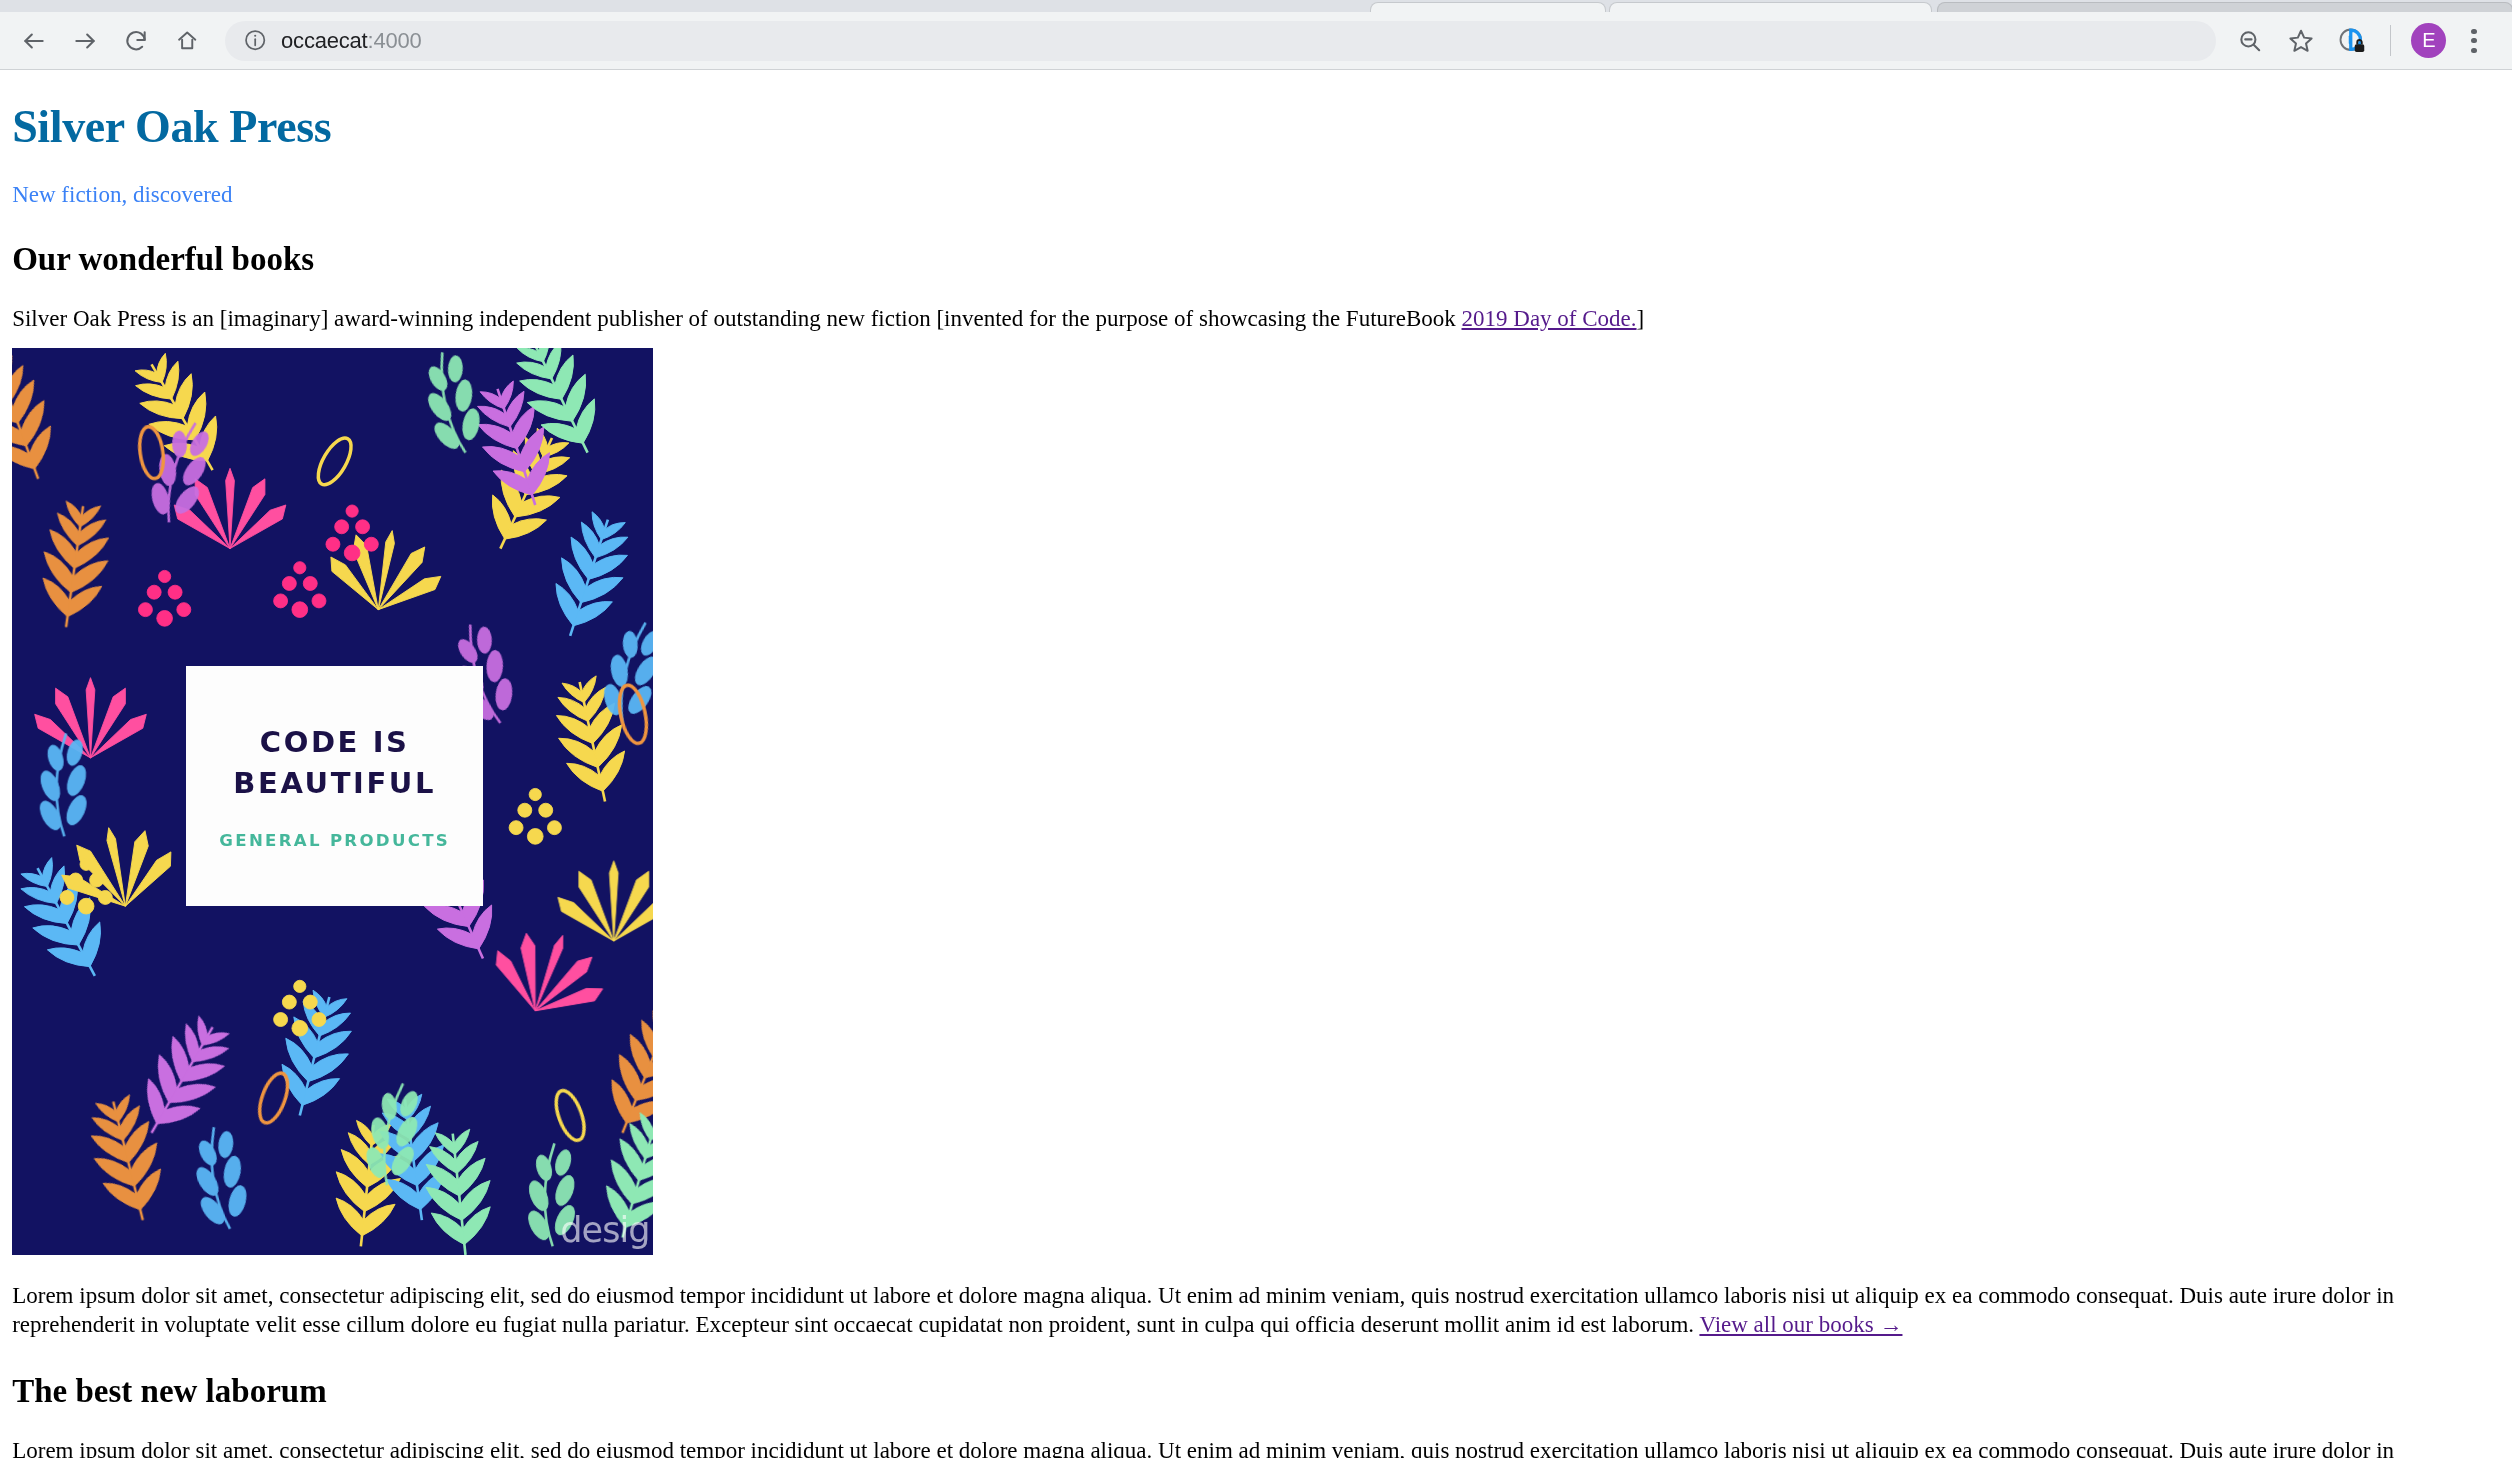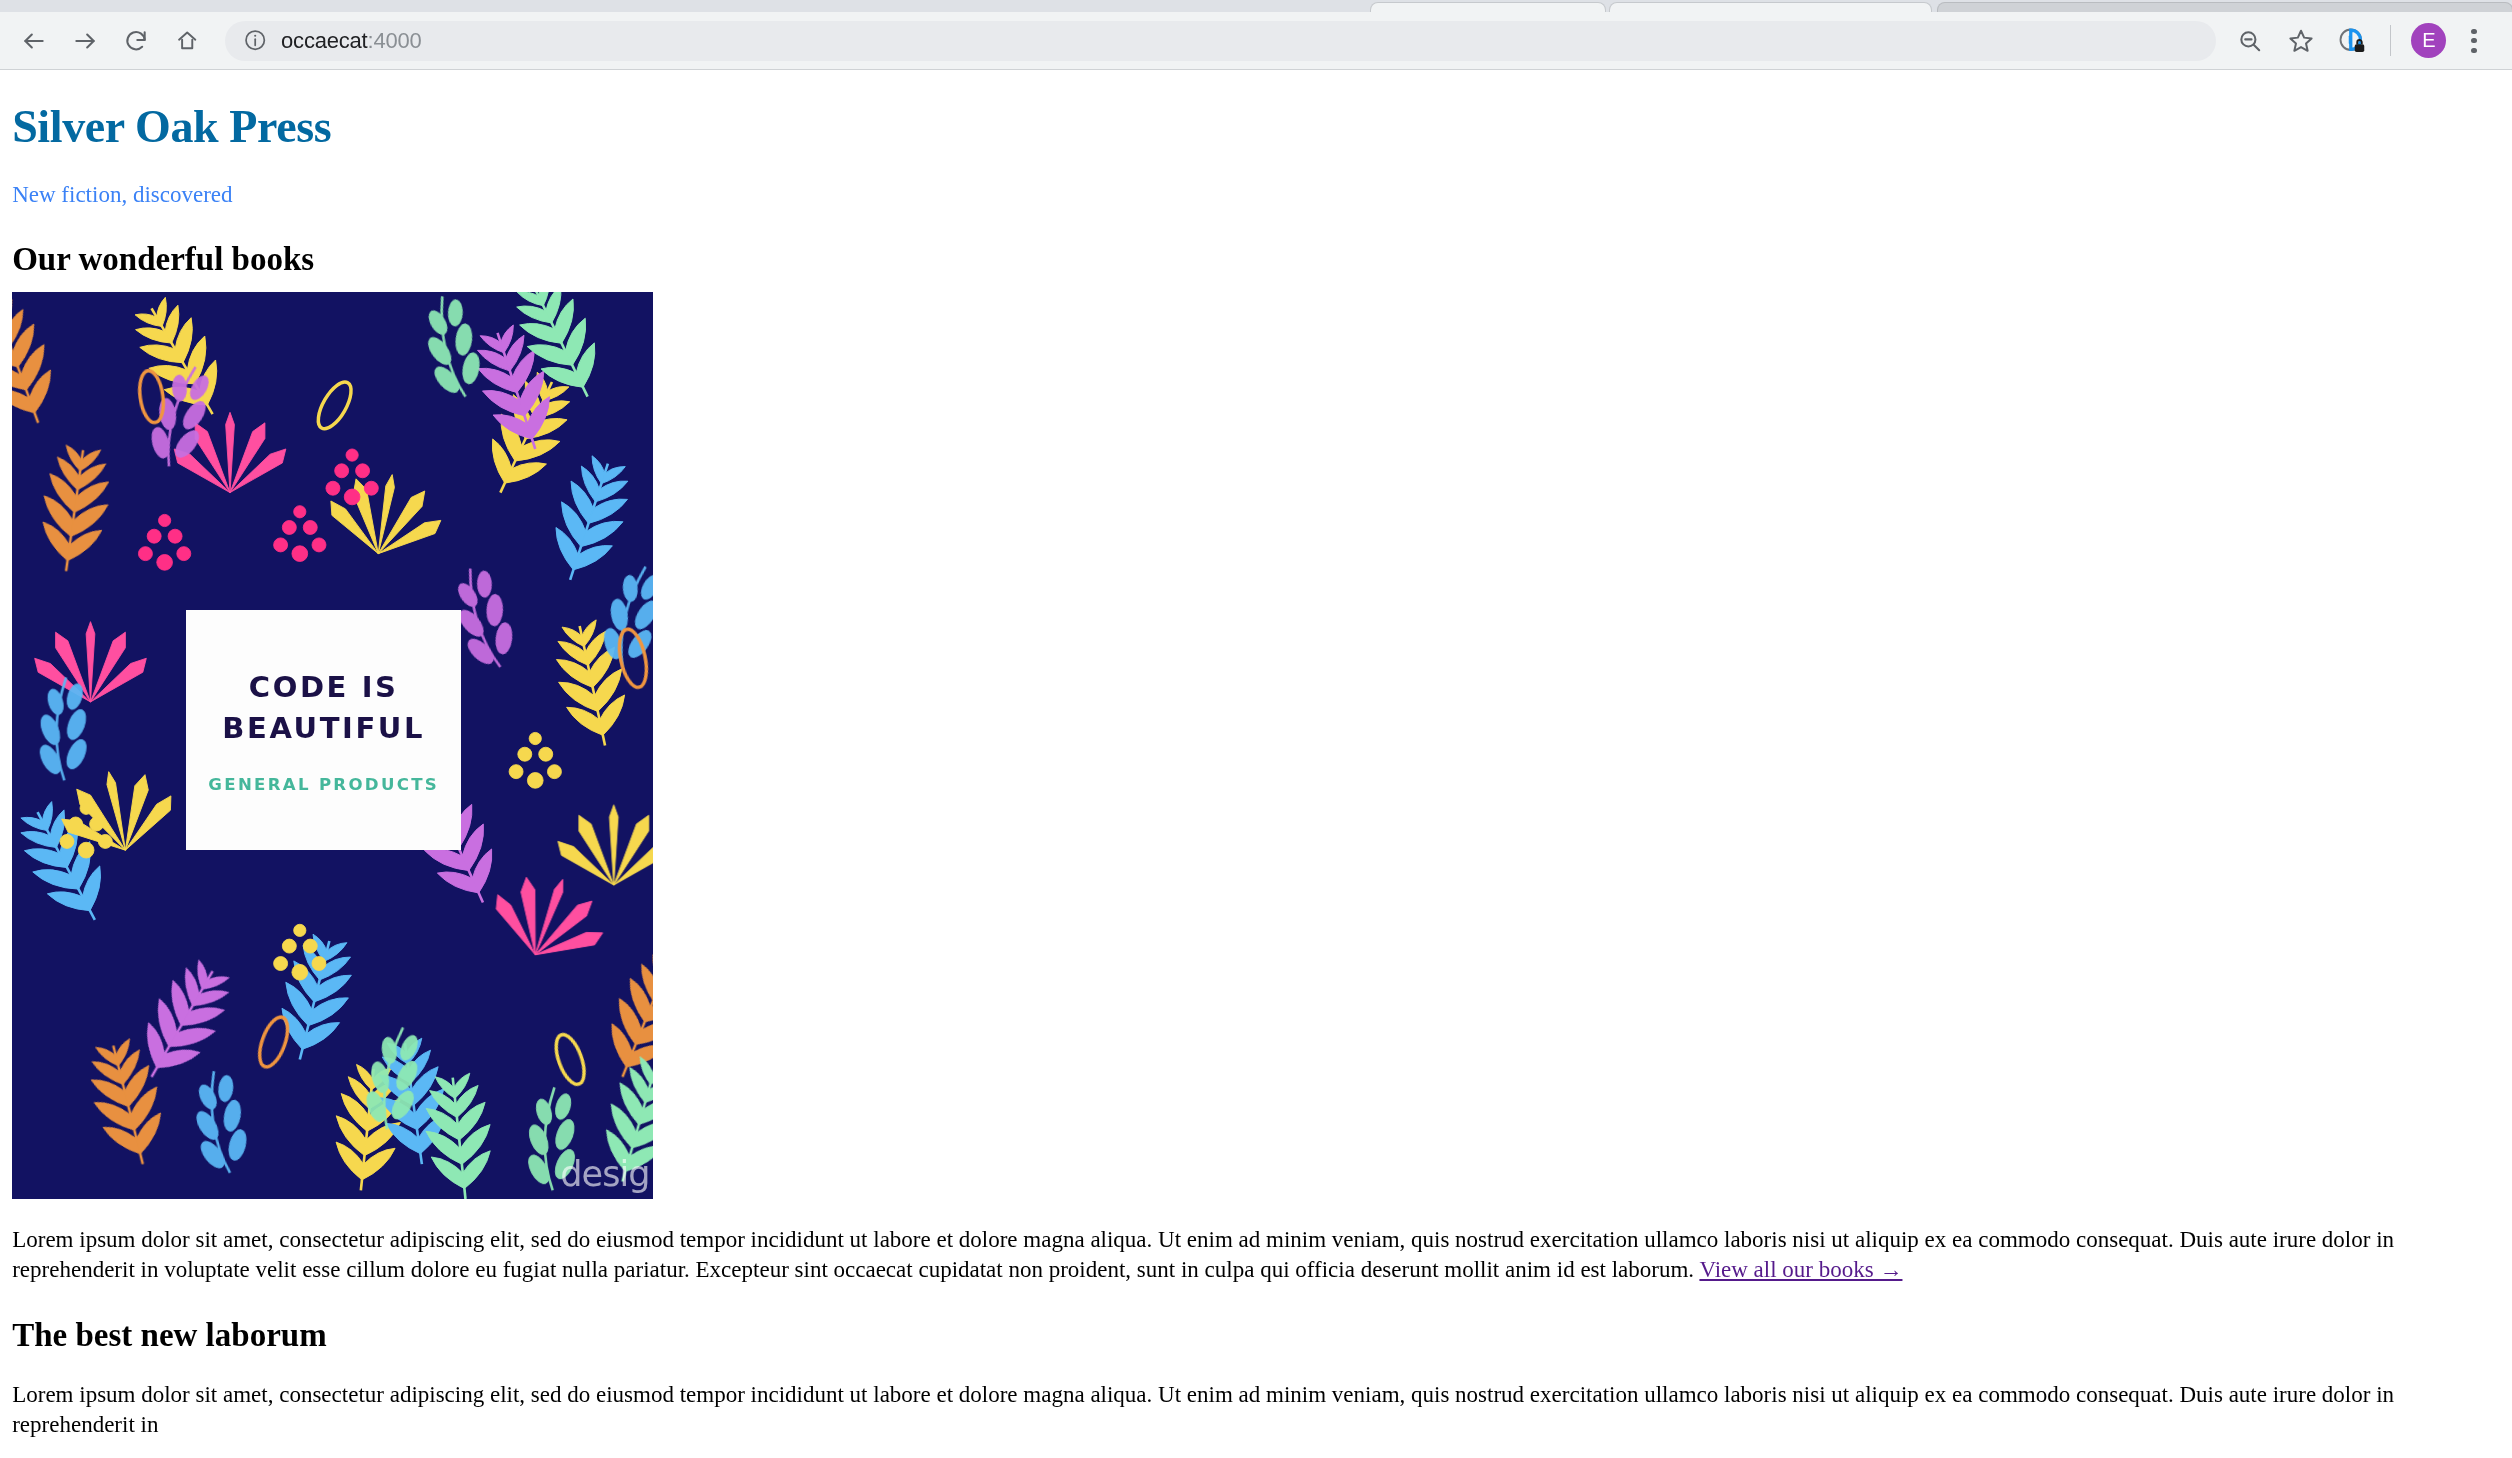--- a/index.html
+++ b/index.html
@@ -132,21 +132,21 @@
   .cover {
     width: 641px; height: 907px;
     position: relative;
     overflow: hidden;
     background: #121262;
   }
   .cover svg { position:absolute; inset:0; width:100%; height:100%; display:block; }
   .cover-label {
     position:absolute;
     left: 174px; top: 318px;
-    width: 275px; height: 240px;
+    width: 297px; height: 240px;
     background:#fdfdfd;
     display:flex; flex-direction:column;
     align-items:center; justify-content:center;
   }
   .cover-title {
     font-family:"DejaVu Sans","Liberation Sans",sans-serif;
     font-weight:bold;
     color:#1b1147;
     font-size: 29px;
     letter-spacing: 2.6px;
@@ -263,20 +263,21 @@
 </div>
 
 <div class="page">
 
   <h1 class="site-title">Silver Oak Press</h1>
 
   <p class="tagline">New fiction, discovered</p>
 
   <h2 class="section">Our wonderful books</h2>
 
+  <p class="body-text"><span>Silver Oak Press is an [imaginary] award-winning independent publisher of outstanding new fiction [invented for the purpose of showcasing the FutureBook </span><a class="link" href="#">2019 Day of Code.</a><span>]</span></p>
 
   <div class="cover-wrap">
     <div class="cover">
       <svg viewBox="0 0 735 1040" preserveAspectRatio="none">
         <rect width="735" height="1040" fill="#121262"></rect>
         <defs>
           <g id="frond">
             <path d="M0,0 L0,-140" stroke-width="3" fill="none"></path>
             <path d="M0,-12 q-26,-16 -34,-40 q20,4 34,22 z"></path>
             <path d="M0,-12 q26,-16 34,-40 q-20,4 -34,22 z"></path>

